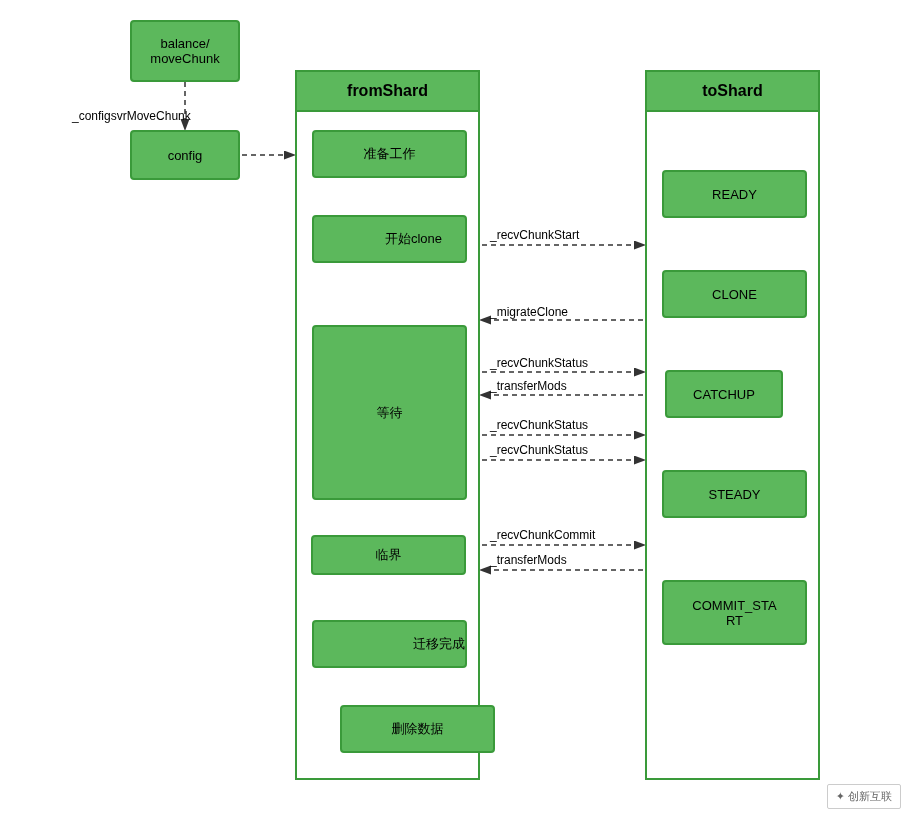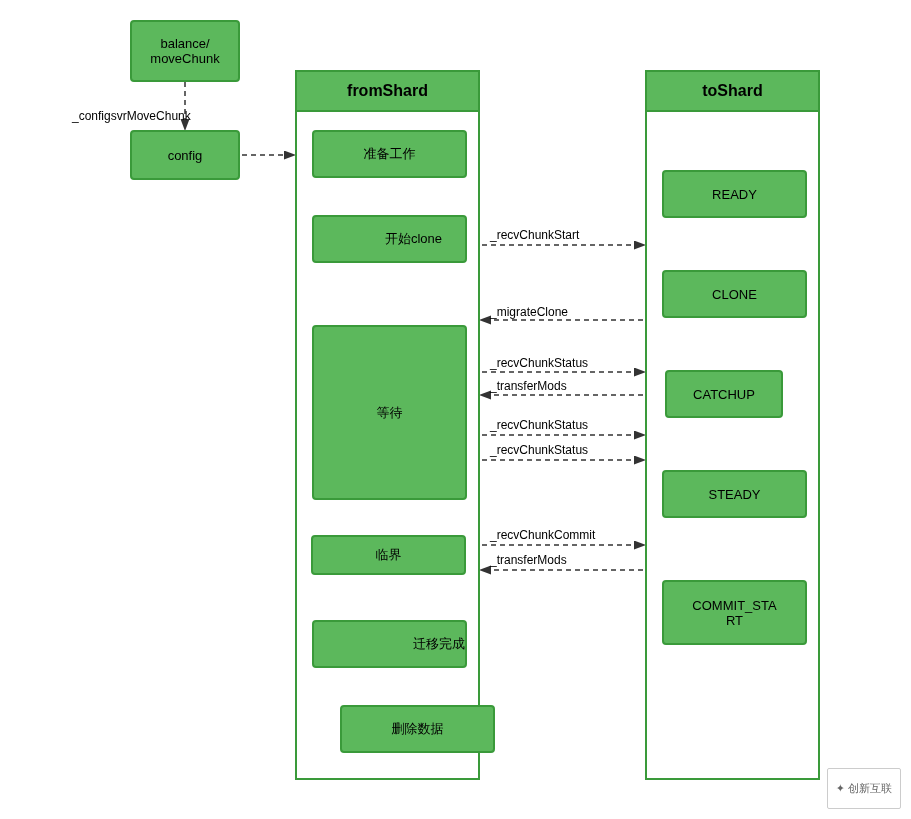--- a/index.html
+++ b/index.html
@@ -59,21 +59,21 @@
     }
     .watermark {
       position: absolute;
       bottom: 10px;
       right: 10px;
       font-size: 11px;
       color: #888;
     }
     .watermark-box {
       border: 1px solid #ccc;
-      padding: 12px 8px;
+      padding: 4px 8px;
       border-radius: 2px;
       font-size: 11px;
       color: #666;
     }
   </style>
 </head>
 <body>
 
 <div class="diagram-container">
   <svg class="arrows">

